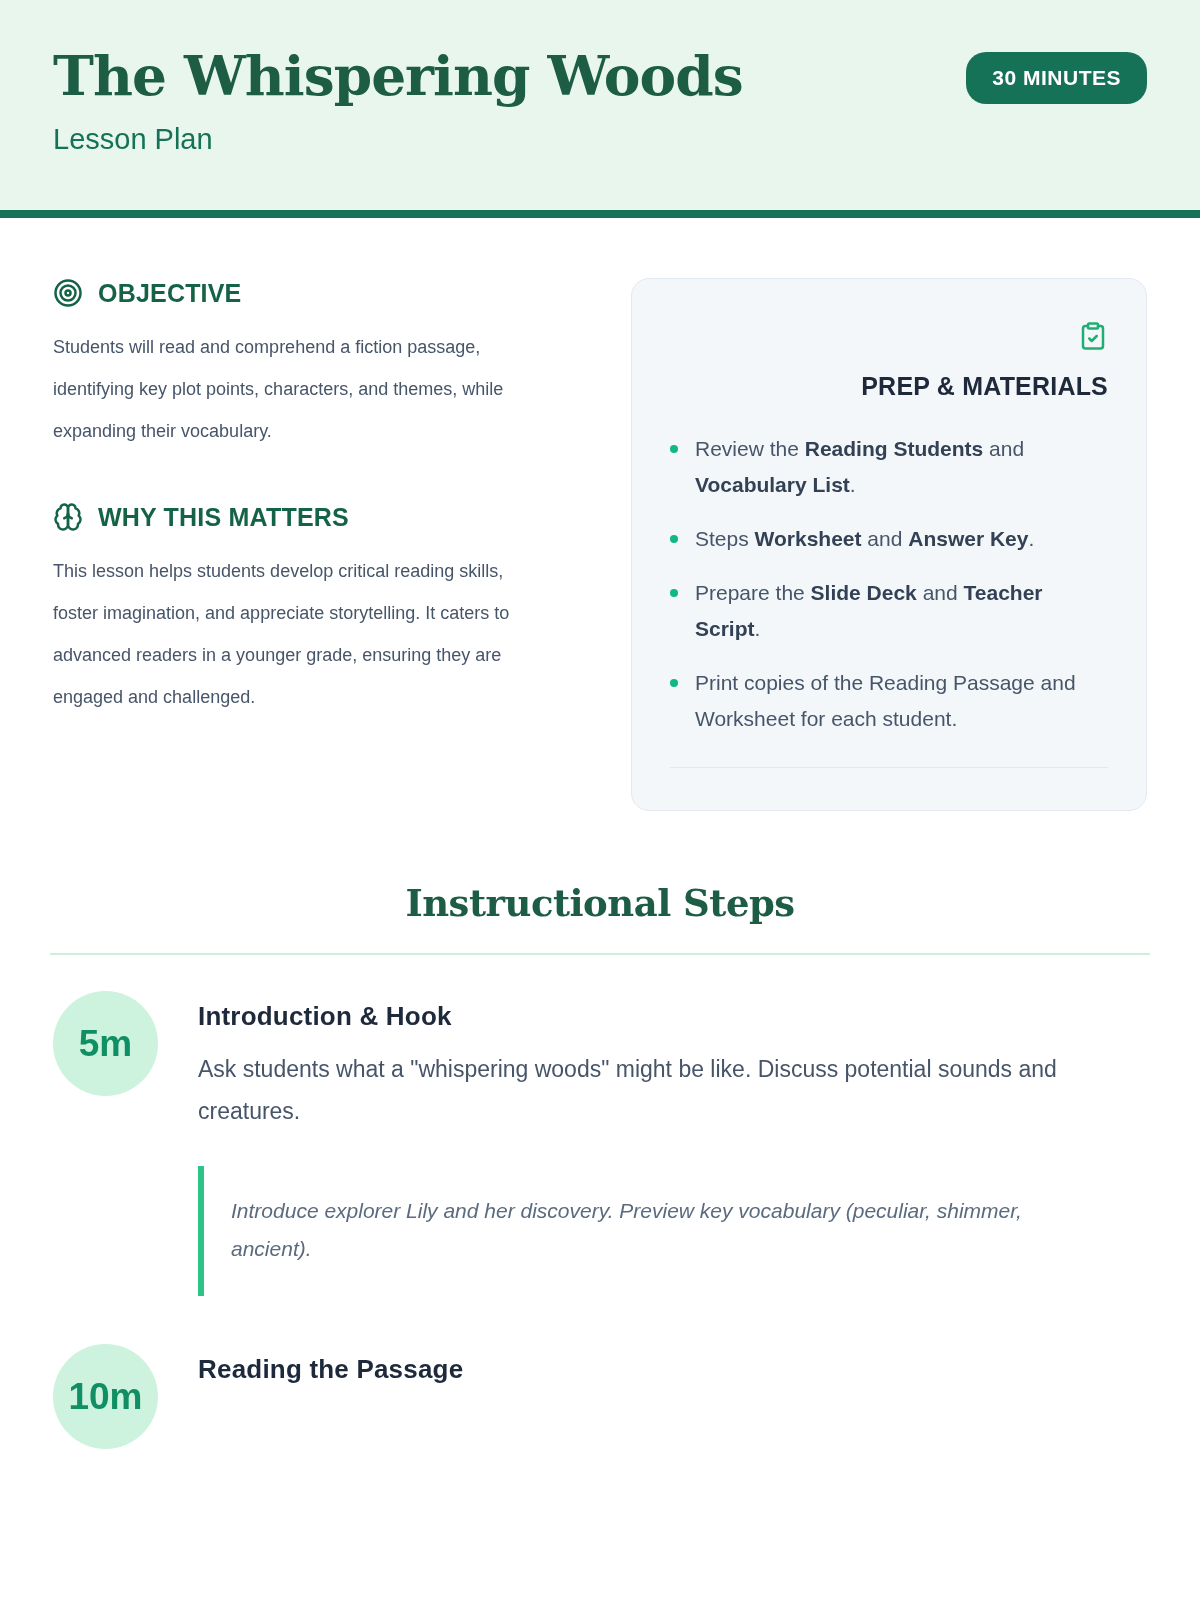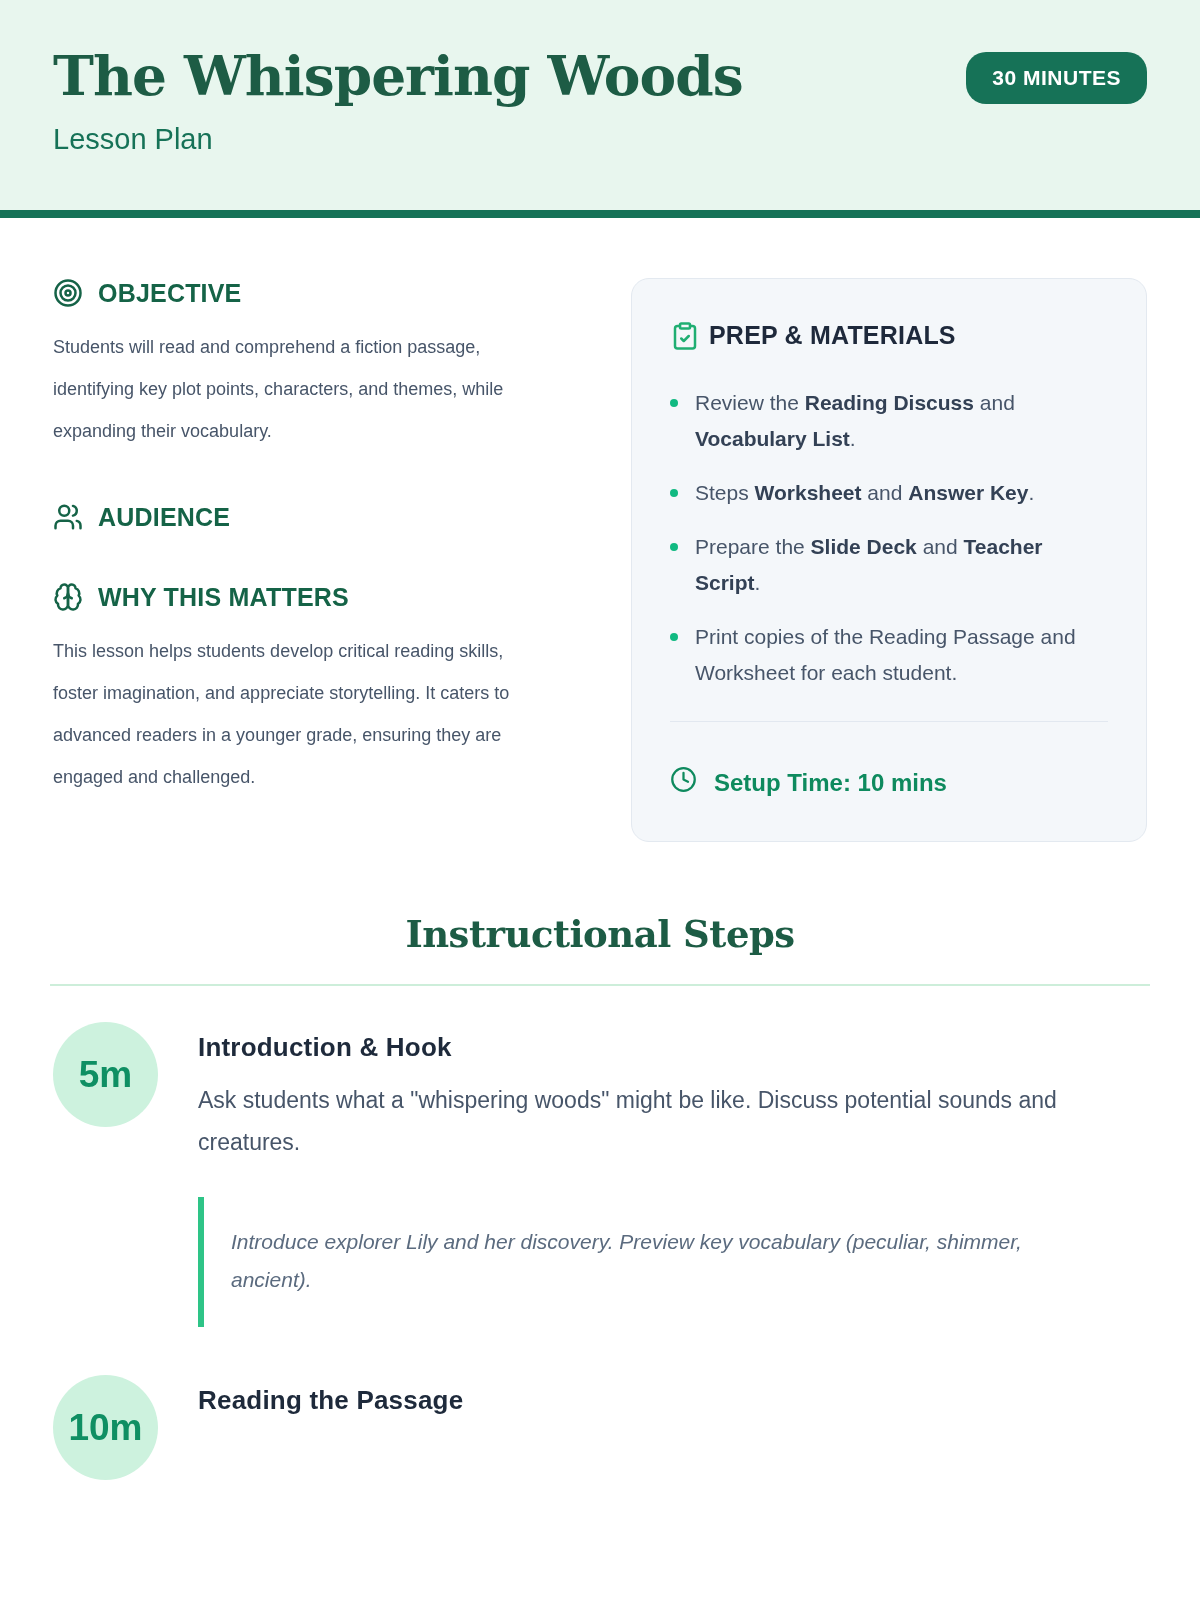--- a/index.html
+++ b/index.html
@@ -61,21 +61,21 @@
     margin-top:18px;font-size:18px;line-height:42px;
     color:var(--body_slate);max-width:490px;
   }
   
   .prep-card{
     background:var(--card_bg);
     border:1.5px solid var(--card_border);
     border-radius:18px;
     padding:42px 38px;
   }
-  .prep-head{display:flex;align-items:flex-start;gap:9px;}
+  .prep-head{display:flex;align-items:flex-end;gap:17px;flex-direction:column;}
   .prep-head svg{width:30px;height:30px;color:#1fae72;flex:none;}
   .prep-head h2{font-size:25px;margin:0;color:#1e293b;letter-spacing:0.2px;font-weight:700;}
   .prep-list{list-style:none;margin:30px 0 0 0;padding:0;}
   .prep-item{
     display:flex;gap:17px;margin-bottom:18px;
     font-size:21px;line-height:36px;color:var(--body_slate);
   }
   .bullet-dot{
     width:8px;height:8px;border-radius:50%;
     background:var(--accent_emerald);margin-top:14px;flex:none;
@@ -130,29 +130,20 @@
             <svg viewBox="0 0 24 24" fill="none" stroke="currentColor" stroke-width="2" stroke-linecap="round" stroke-linejoin="round">
               <circle cx="12" cy="12" r="10"></circle>
               <circle cx="12" cy="12" r="6"></circle>
               <circle cx="12" cy="12" r="2"></circle>
             </svg>
             <h2>OBJECTIVE</h2>
           </div>
           <div class="sec-body">Students will read and comprehend a fiction passage, identifying key plot points, characters, and themes, while expanding their vocabulary.</div>
         </div>
         <div class="ov-section">
-          <div class="sec-head">
-            <svg viewBox="0 0 24 24" fill="none" stroke="currentColor" stroke-width="2" stroke-linecap="round" stroke-linejoin="round">
-              <path d="M16 21v-2a4 4 0 0 0-4-4H6a4 4 0 0 0-4 4v2"></path>
-              <circle cx="9" cy="7" r="4"></circle>
-              <path d="M22 21v-2a4 4 0 0 0-3-3.87"></path>
-              <path d="M16 3.13a4 4 0 0 1 0 7.75"></path>
-            </svg>
-            <h2>AUDIENCE</h2>
-          </div>
         </div>
         <div class="ov-section">
           <div class="sec-head">
             <svg viewBox="0 0 24 24" fill="none" stroke="currentColor" stroke-width="2" stroke-linecap="round" stroke-linejoin="round">
               <path d="M12 5a3 3 0 1 0-5.997.125 4 4 0 0 0-2.526 5.77 4 4 0 0 0 .556 6.588A4 4 0 1 0 12 18Z"></path>
               <path d="M12 5a3 3 0 1 1 5.997.125 4 4 0 0 1 2.526 5.77 4 4 0 0 1-.556 6.588A4 4 0 1 1 12 18Z"></path>
               <path d="M15 13a4.5 4.5 0 0 1-3-4 4.5 4.5 0 0 1-3 4"></path>
             </svg>
             <h2>WHY THIS MATTERS</h2>
           </div>
@@ -165,43 +156,36 @@
         <span id="prep-icon-slot"><svg viewBox="0 0 24 24" fill="none" stroke="currentColor" stroke-width="2" stroke-linecap="round" stroke-linejoin="round">
               <rect width="8" height="4" x="8" y="2" rx="1" ry="1"></rect>
               <path d="M16 4h2a2 2 0 0 1 2 2v14a2 2 0 0 1-2 2H6a2 2 0 0 1-2-2V6a2 2 0 0 1 2-2h2"></path>
               <path d="m9 14 2 2 4-4"></path>
             </svg></span>
         <h2>PREP &amp; MATERIALS</h2>
       </div>
       <ul class="prep-list" id="prep-list">
           <li class="prep-item">
             <span class="bullet-dot"></span>
-            <div><span>Review the </span><span class="b">Reading Discuss</span><span> and </span><span class="b">Vocabulary List</span><span>.</span></div>
+            <div><span>Review the </span><span class="b">Reading Students</span><span> and </span><span class="b">Vocabulary List</span><span>.</span></div>
           </li>
           <li class="prep-item">
             <span class="bullet-dot"></span>
             <div><span>Steps </span><span class="b">Worksheet</span><span> and </span><span class="b">Answer Key</span><span>.</span></div>
           </li>
           <li class="prep-item">
             <span class="bullet-dot"></span>
             <div><span>Prepare the </span><span class="b">Slide Deck</span><span> and </span><span class="b">Teacher Script</span><span>.</span></div>
           </li>
           <li class="prep-item">
             <span class="bullet-dot"></span>
             <div><span>Print copies of the Reading Passage and Worksheet for each student.</span></div>
           </li>
         </ul>
       <hr class="card-divider">
-      <div class="setup-row">
-        <span id="setup-icon-slot"><svg viewBox="0 0 24 24" fill="none" stroke="currentColor" stroke-width="2" stroke-linecap="round" stroke-linejoin="round">
-              <circle cx="12" cy="12" r="10"></circle>
-              <polyline points="12 6 12 12 16 14"></polyline>
-            </svg></span>
-        <span>Setup Time: 10 mins</span>
-      </div>
     </aside>
   </section>
 
   <section>
     <h2 class="steps-heading">Instructional Steps</h2>
     <hr class="steps-divider">
     <div id="steps-list">
         <div class="step-row">
           <div class="step-circle">5m</div>
           <div class="step-content">

